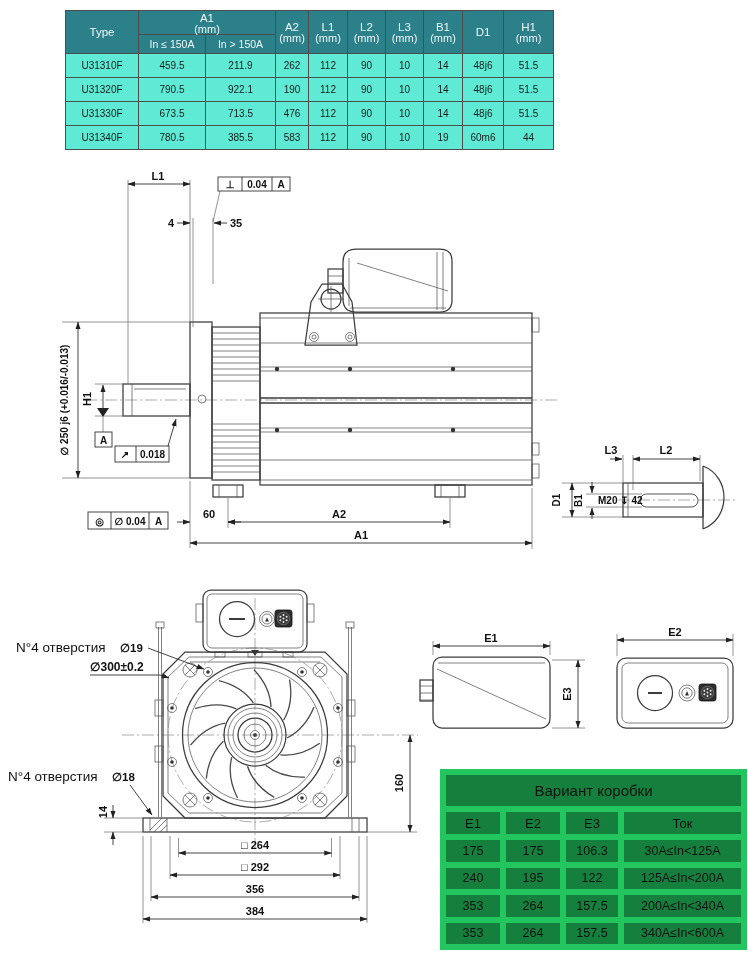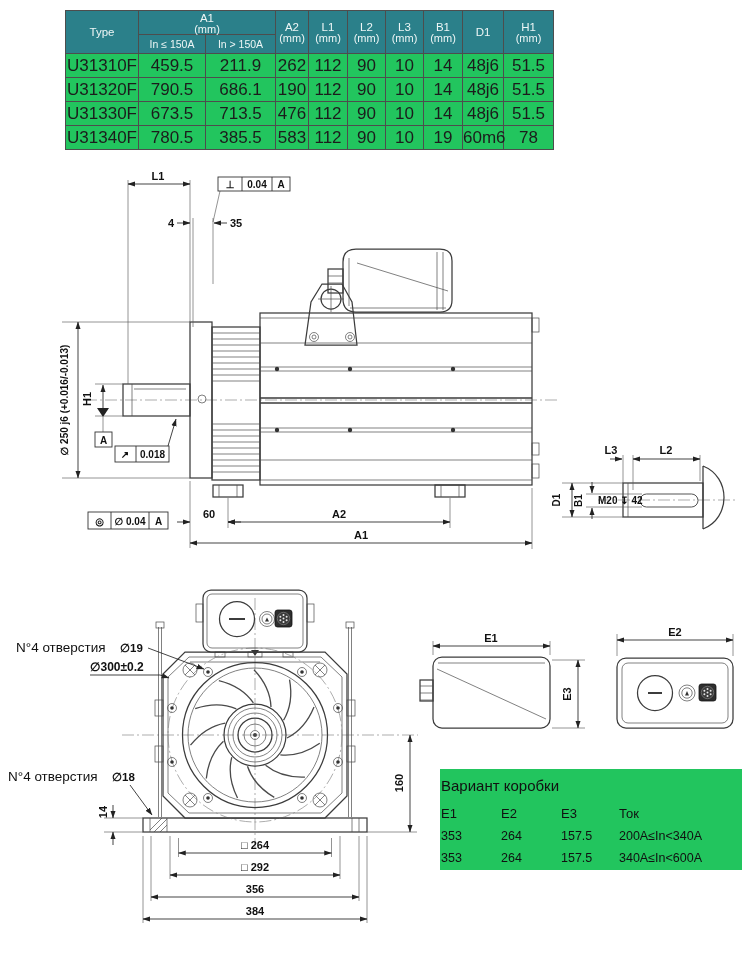--- a/index.html
+++ b/index.html
@@ -6,25 +6,25 @@
   .canvas{position:relative;width:748px;height:970px;background:#fff;
           font-family:"Liberation Sans",sans-serif;overflow:hidden;}
   table{border-collapse:collapse;}
   
   .spec{position:absolute;left:65px;top:10px;width:488px;table-layout:fixed;}
   .spec th,.spec td{border:1px solid #4d4d4d;text-align:center;padding:0;vertical-align:middle;}
   .spec thead th{background:#2b808a;color:#eef6f6;font-weight:normal;}
   .spec .hl{font-size:11.5px;line-height:12px;}
   .spec .hu{font-size:11px;line-height:10px;}
   .spec .hs{font-size:10.5px;height:18px;margin-left:32px;}
-  .spec tbody td{font-size:17px;color:#1c1c1c;height:23px;background:#22c55e;}
+  .spec tbody td{font-size:10px;color:#1c1c1c;height:23px;background:#5eead4;}
   .spec .r1{height:24px;}
   
   .boxt{position:absolute;left:440px;top:769px;width:301px;table-layout:fixed;}
-  .boxt th,.boxt td{border:1px solid #22c55e;text-align:left;padding:0;background:#22c55e;color:#111;}
+  .boxt th,.boxt td{border:6px solid #22c55e;text-align:center;padding:0;background:#15803d;color:#111;}
   .boxt .title{font-size:15px;font-weight:normal;height:31px;}
   .boxt .hdr{font-size:13px;font-weight:normal;height:22px;}
   .boxt td{font-size:12.5px;height:21.5px;}
   
   svg.draw{position:absolute;left:0;top:0;width:748px;height:970px;}
   .o{fill:none;stroke:#3c3c3c;stroke-width:1.25;}
   .t{fill:none;stroke:#4a4a4a;stroke-width:0.7;}
   .cl{fill:none;stroke:#8a8a8a;stroke-width:0.7;stroke-dasharray:12 3 2 3;}
   .ext{fill:none;stroke:#5a5a5a;stroke-width:0.65;}
   .dim{fill:none;stroke:#222;stroke-width:0.85;marker-start:url(#ar);marker-end:url(#ar);}
@@ -437,21 +437,21 @@
           <td>112</td>
           <td>90</td>
           <td>10</td>
           <td>14</td>
           <td>48j6</td>
           <td>51.5</td>
     </tr>
     <tr>
       <td>U31320F</td>
           <td>790.5</td>
-          <td>686.1</td>
+          <td>922.1</td>
           <td>190</td>
           <td>112</td>
           <td>90</td>
           <td>10</td>
           <td>14</td>
           <td>48j6</td>
           <td>51.5</td>
     </tr>
     <tr>
       <td>U31330F</td>
@@ -468,21 +468,21 @@
     <tr>
       <td>U31340F</td>
           <td>780.5</td>
           <td>385.5</td>
           <td>583</td>
           <td>112</td>
           <td>90</td>
           <td>10</td>
           <td>19</td>
           <td>60m6</td>
-          <td>78</td>
+          <td>44</td>
     </tr>
   </tbody>
 </table>
 
 <table class="boxt">
   <colgroup>
         <col style="width:60px">
         <col style="width:60px">
         <col style="width:58px">
         <col style="width:123px">
@@ -491,20 +491,32 @@
         <tr>
           <th class="title" colspan="4">Вариант коробки</th>
         </tr>
   <tr>
     <th class="hdr">E1</th>
     <th class="hdr">E2</th>
     <th class="hdr">E3</th>
     <th class="hdr">Ток</th>
   </tr>
   <tr>
+    <td>175</td>
+          <td>175</td>
+          <td>106.3</td>
+          <td>30A≤In&lt;125A</td>
+  </tr>
+  <tr>
+    <td>240</td>
+          <td>195</td>
+          <td>122</td>
+          <td>125A≤In&lt;200A</td>
+  </tr>
+  <tr>
     <td>353</td>
           <td>264</td>
           <td>157.5</td>
           <td>200A≤In&lt;340A</td>
   </tr>
   <tr>
     <td>353</td>
           <td>264</td>
           <td>157.5</td>
           <td>340A≤In&lt;600A</td>

